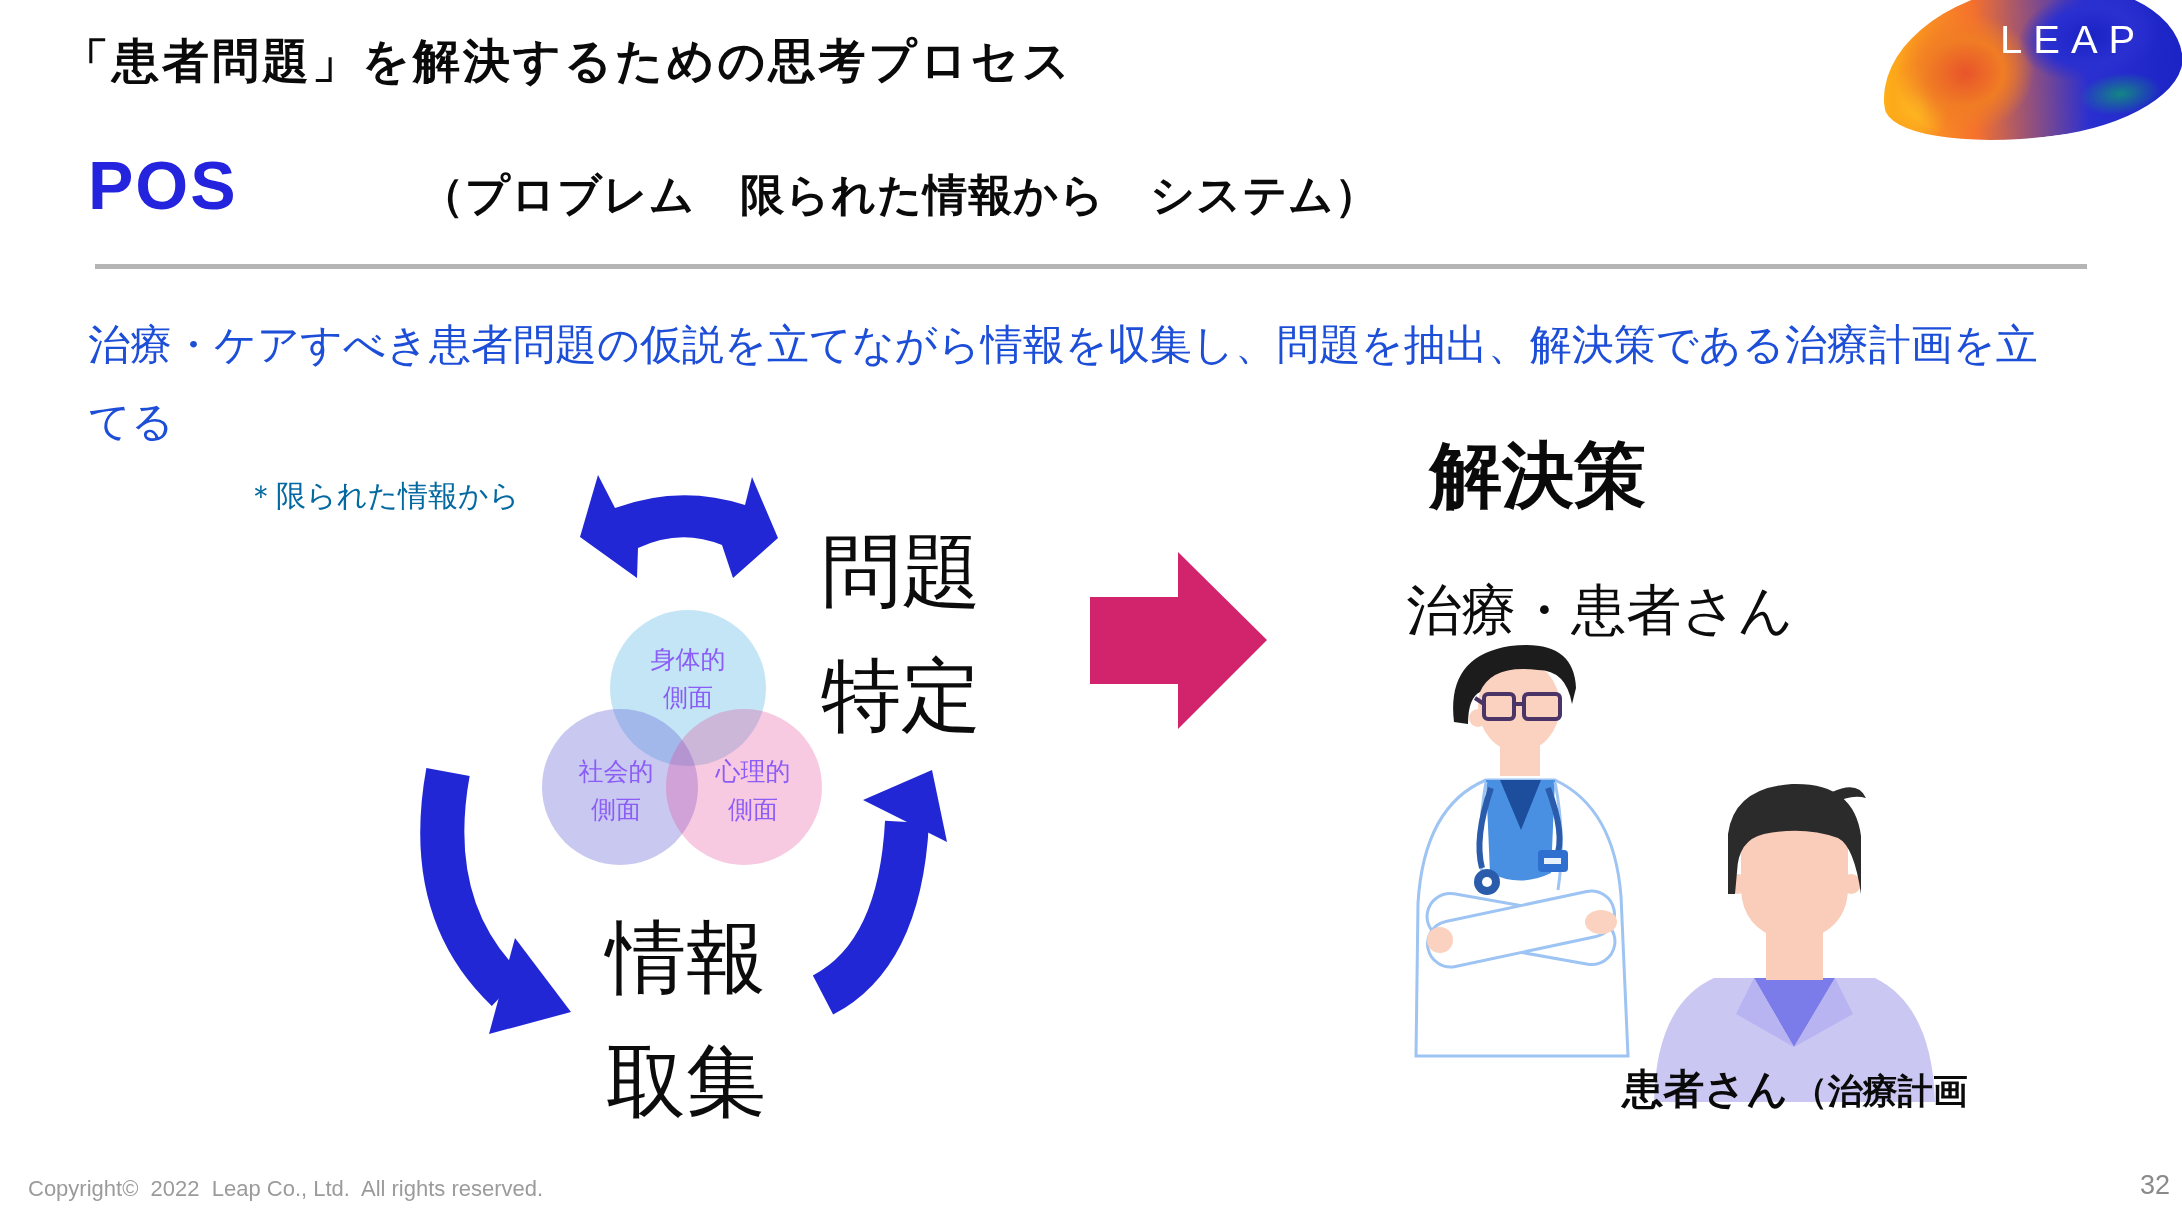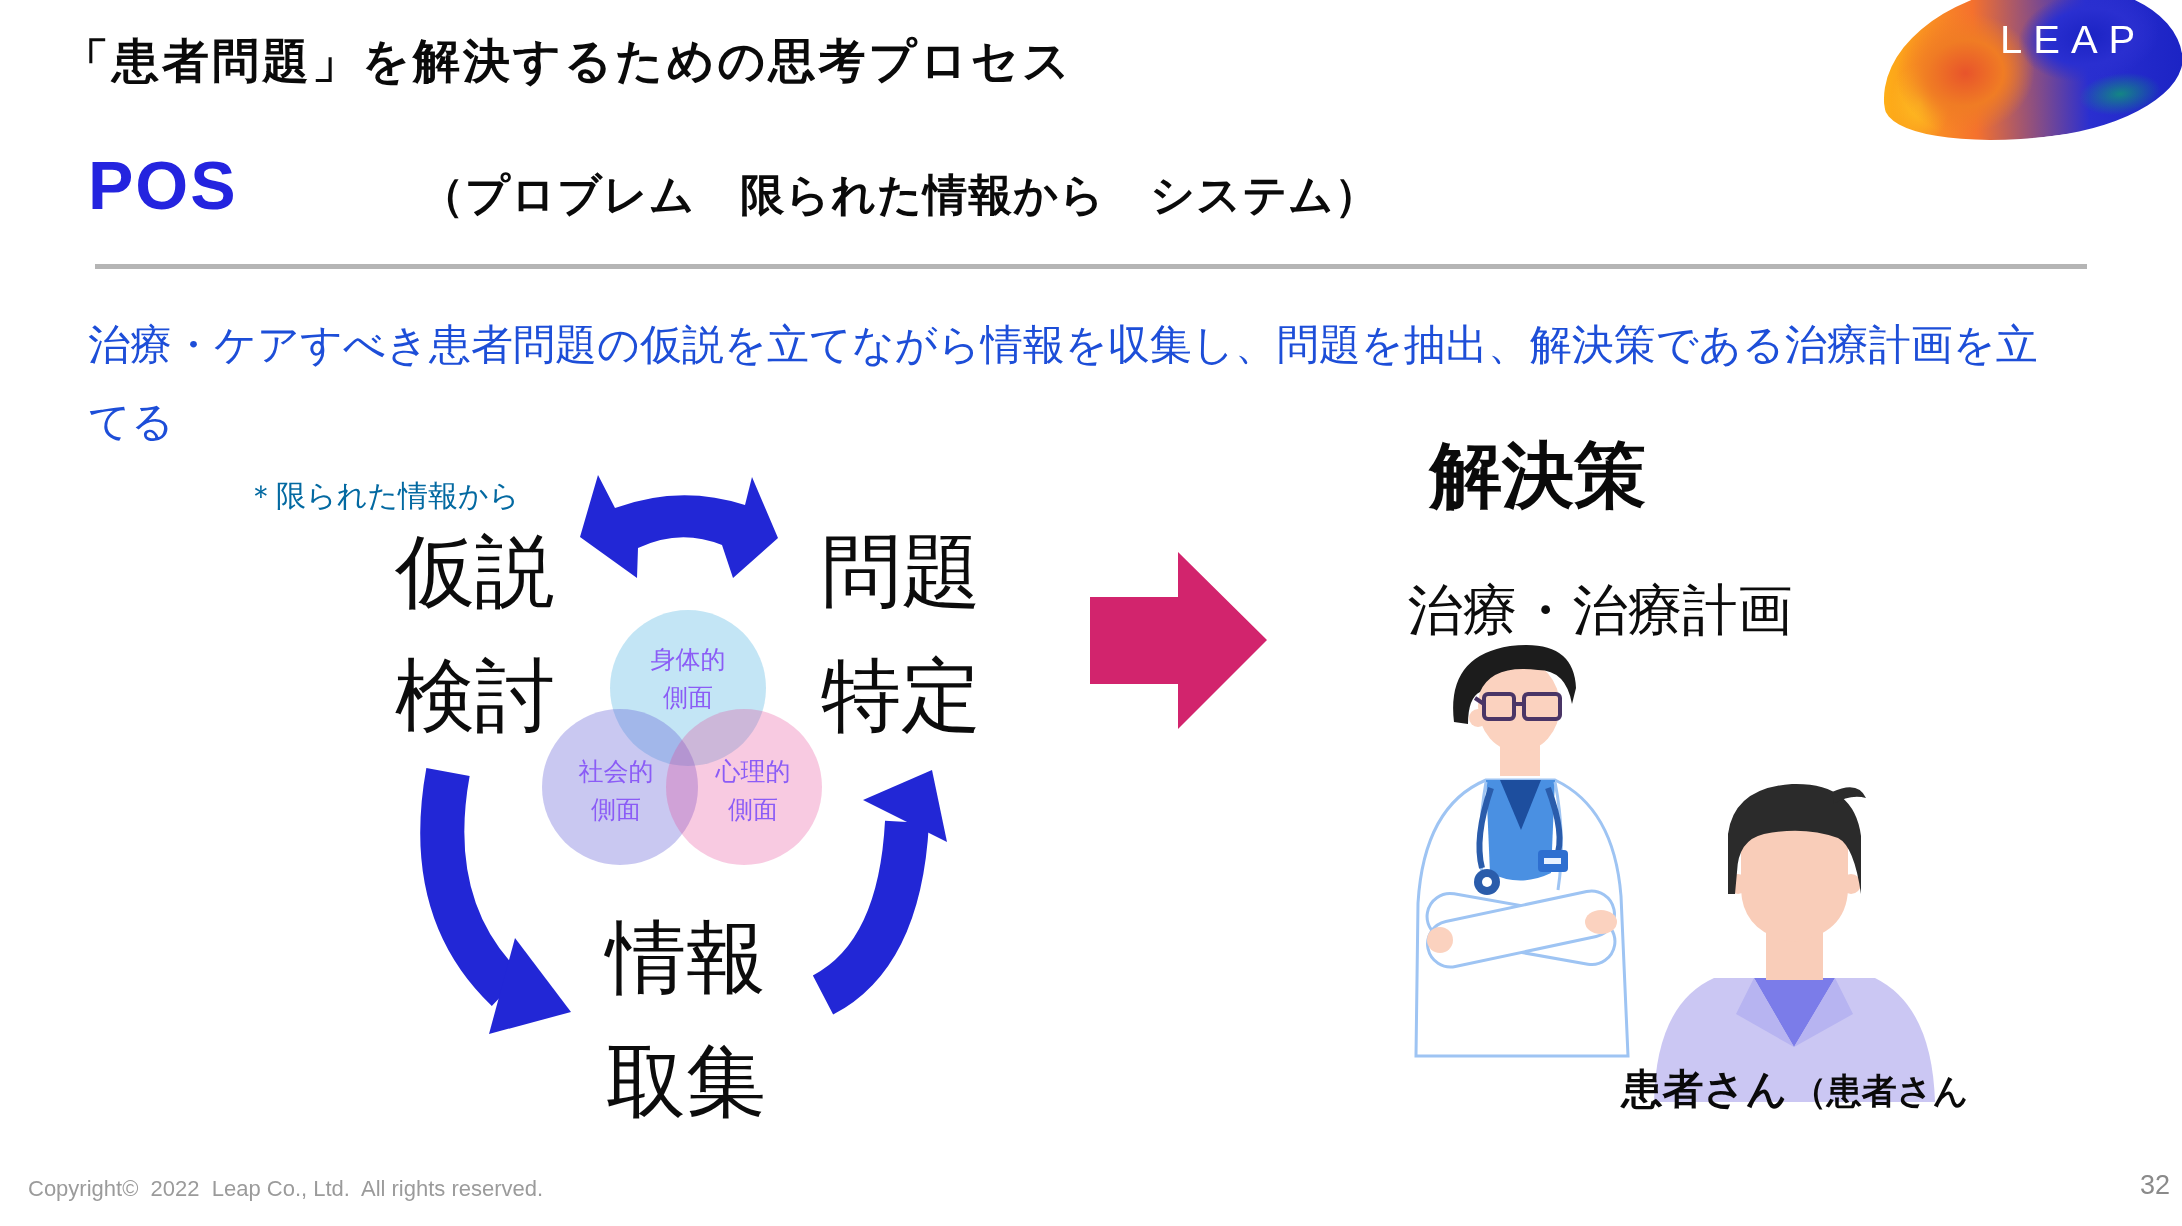--- a/index.html
+++ b/index.html
@@ -103,39 +103,35 @@
 
     <path d="M185 97 L203 35 L220 68 Q285 44 350 65 L357 37 L383 98 L338 138 L327 105 Q285 88 243 108 L242 138 Z" fill="#2227d6"></path>
 
     <path d="M53 332 Q28 470 112 550" fill="none" stroke="#2227d6" stroke-width="44"></path>
     <polygon points="176,572 120,498 94,594" fill="#2227d6"></polygon>
 
     <path d="M428 555 Q505 515 512 382" fill="none" stroke="#2227d6" stroke-width="44"></path>
     <polygon points="537,330 468,360 552,402" fill="#2227d6"></polygon>
   </svg>
 
-  <div class="abs node node-hypothesis">
-    <span>仮説</span>
-    <span>検討</span>
-  </div>
   <div class="abs node node-problem">
     <span>問題</span>
     <span>特定</span>
   </div>
   <div class="abs node node-information">
     <span>情報</span>
     <span>取集</span>
   </div>
 
   <svg class="abs" style="left:1090px;top:552px;" width="178" height="178" viewBox="0 0 178 178">
     <polygon points="0,45 88,45 88,0 177,88 88,177 88,132 0,132" fill="#d2246d"></polygon>
   </svg>
 
   <div class="abs solution-title">解決策</div>
-  <div class="abs solution-subtitle">治療・治療計画</div>
+  <div class="abs solution-subtitle">治療・患者さん</div>
 
   <svg class="abs" style="left:1388px;top:638px;" width="265" height="420" viewBox="0 0 265 420">
     <path d="M28 418 L30 265 Q36 168 98 142 L167 142 Q226 170 233 258 L240 418 Z" fill="#ffffff" stroke="#9ec4f3" stroke-width="3"></path>
     <path d="M98 142 L167 142 L163 235 Q132 250 102 235 Z" fill="#4a90e2"></path>
     <path d="M112 142 L153 142 L133 192 Z" fill="#1d4e9e"></path>
     <path d="M98 144 Q88 200 96 252" fill="none" stroke="#9ec4f3" stroke-width="3"></path>
     <path d="M167 144 Q178 200 170 252" fill="none" stroke="#9ec4f3" stroke-width="3"></path>
     <path d="M103 150 Q86 200 94 230" fill="none" stroke="#2a5cab" stroke-width="6"></path>
     <circle cx="99" cy="244" r="13" fill="#2a5cab"></circle>
     <circle cx="99" cy="244" r="5" fill="#ffffff"></circle>
@@ -169,20 +165,20 @@
     <circle cx="96" cy="112" r="10" fill="#f9cdb9"></circle>
     <circle cx="209" cy="112" r="10" fill="#f9cdb9"></circle>
     <path d="M99 40 Q152 12 206 40 L206 118 Q204 162 152 170 Q101 162 99 118 Z" fill="#f9cdb9"></path>
     <path d="M86 122 L86 62 Q92 16 150 12 Q212 10 219 64 L219 122 Q212 74 196 66 Q162 54 122 62 Q96 68 95 100 L93 122 Z" fill="#2b2b2b"></path>
     <path d="M190 20 Q216 8 224 26 Q208 22 192 32 Z" fill="#2b2b2b"></path>
   </svg>
 
   <div class="abs caption">
     <div>
       <span class="cap-name">患者さん</span>
-      <span class="cap-paren">（患者さん</span>
+      <span class="cap-paren">（治療計画</span>
     </div>
   </div>
 
   <div class="abs copyright">Copyright©  2022  Leap Co., Ltd.  All rights reserved.</div>
   <div class="abs page-number">32</div>
 
 </div>
 
 </body></html>

